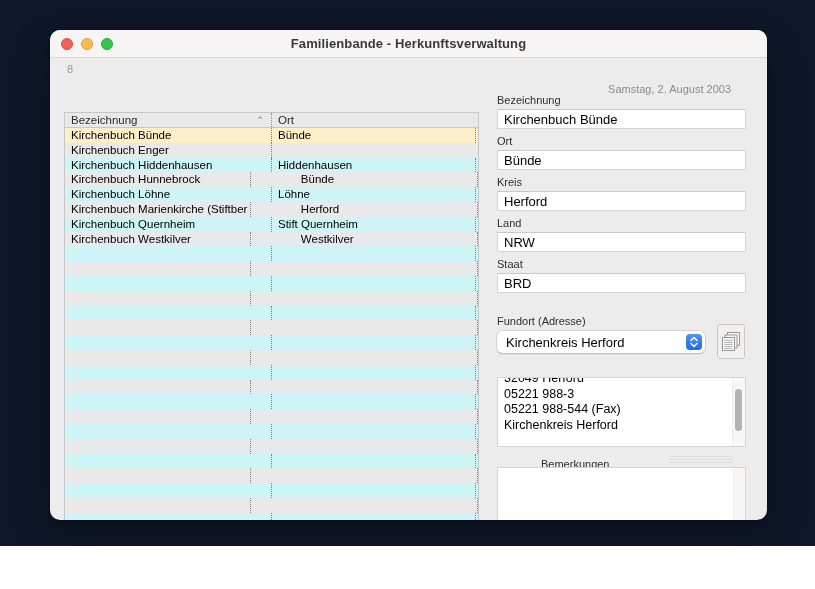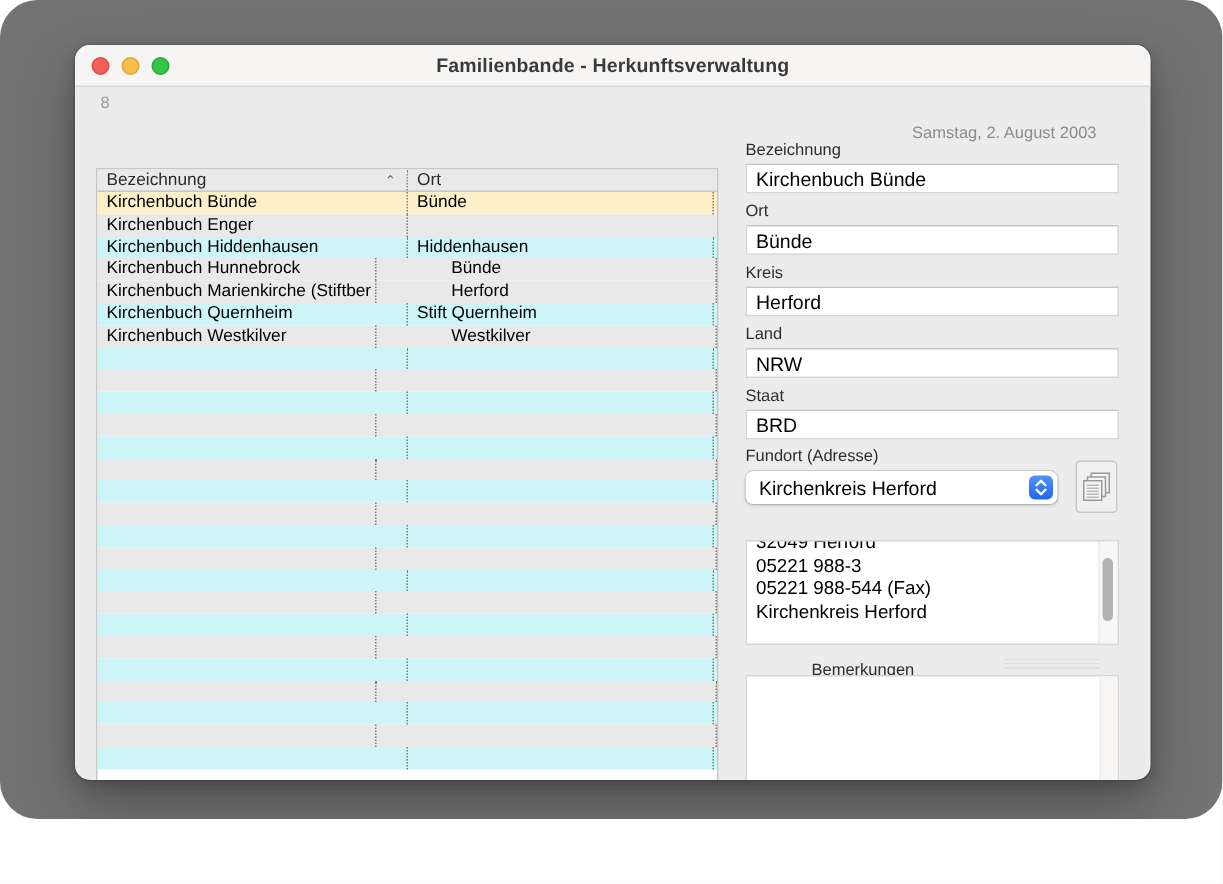--- a/index.html
+++ b/index.html
@@ -1,17 +1,17 @@
 <!DOCTYPE html>
 <html><head>
 <meta charset="utf-8">
 <style>
   * { margin:0; padding:0; box-sizing:border-box; }
   html,body { width:815px; height:589px; background:#FFFFFF; font-family:"Liberation Sans", sans-serif; }
-  .page { position:relative; width:815px; height:546px; background:#737373; overflow:hidden;border-radius:25px; }
+  .page { position:relative; width:815px; height:546px; background:#0f172a; overflow:hidden; }
 
   .window {
     position:absolute; left:50px; top:30px; width:717px; height:490px;
     background:#ECECEC; border-radius:10px;
     box-shadow:0 18px 40px rgba(0,0,0,0.28), 0 4px 12px rgba(0,0,0,0.18), 0 0 0 1px rgba(0,0,0,0.12);
     overflow:hidden;
   }
 
   
   .titlebar {
@@ -129,20 +129,24 @@
               <div class="tcell c1">Kirchenbuch Enger</div>
             </div>
             <div class="trow cyan">
               <div class="tcell c1">Kirchenbuch Hiddenhausen</div>
               <div class="tcell c2">Hiddenhausen</div>
             </div>
             <div class="trow gray">
               <div class="tcell c1">Kirchenbuch Hunnebrock</div>
               <div class="tcell c2">Bünde</div>
             </div>
+            <div class="trow cyan">
+              <div class="tcell c1">Kirchenbuch Löhne</div>
+              <div class="tcell c2">Löhne</div>
+            </div>
             <div class="trow gray">
               <div class="tcell c1">Kirchenbuch Marienkirche (Stiftber</div>
               <div class="tcell c2">Herford</div>
             </div>
             <div class="trow cyan">
               <div class="tcell c1">Kirchenbuch Quernheim</div>
               <div class="tcell c2">Stift Quernheim</div>
             </div>
             <div class="trow gray">
               <div class="tcell c1">Kirchenbuch Westkilver</div>
@@ -238,21 +242,21 @@
 
         <div class="f-label tight">Kreis</div>
         <input class="f-input" value="Herford" style="">
 
         <div class="f-label tight">Land</div>
         <input class="f-input" value="NRW" style="">
 
         <div class="f-label tight">Staat</div>
         <input class="f-input" value="BRD" style="">
 
-        <div class="f-label" style="margin-top:5px">Fundort (Adresse)</div>
+        <div class="f-label" style="margin-top:22px">Fundort (Adresse)</div>
 
         <div class="fundort-row">
           <div class="popup">
             <span>Kirchenkreis Herford</span>
             <span class="popup-chevrons">
               <svg width="10" height="12" viewBox="0 0 10 12">
                 <path d="M2 4.5 L5 1.5 L8 4.5" fill="none" stroke="#FFFFFF" stroke-width="1.6" stroke-linecap="round" stroke-linejoin="round"></path>
                 <path d="M2 7.5 L5 10.5 L8 7.5" fill="none" stroke="#FFFFFF" stroke-width="1.6" stroke-linecap="round" stroke-linejoin="round"></path>
               </svg>
             </span>

